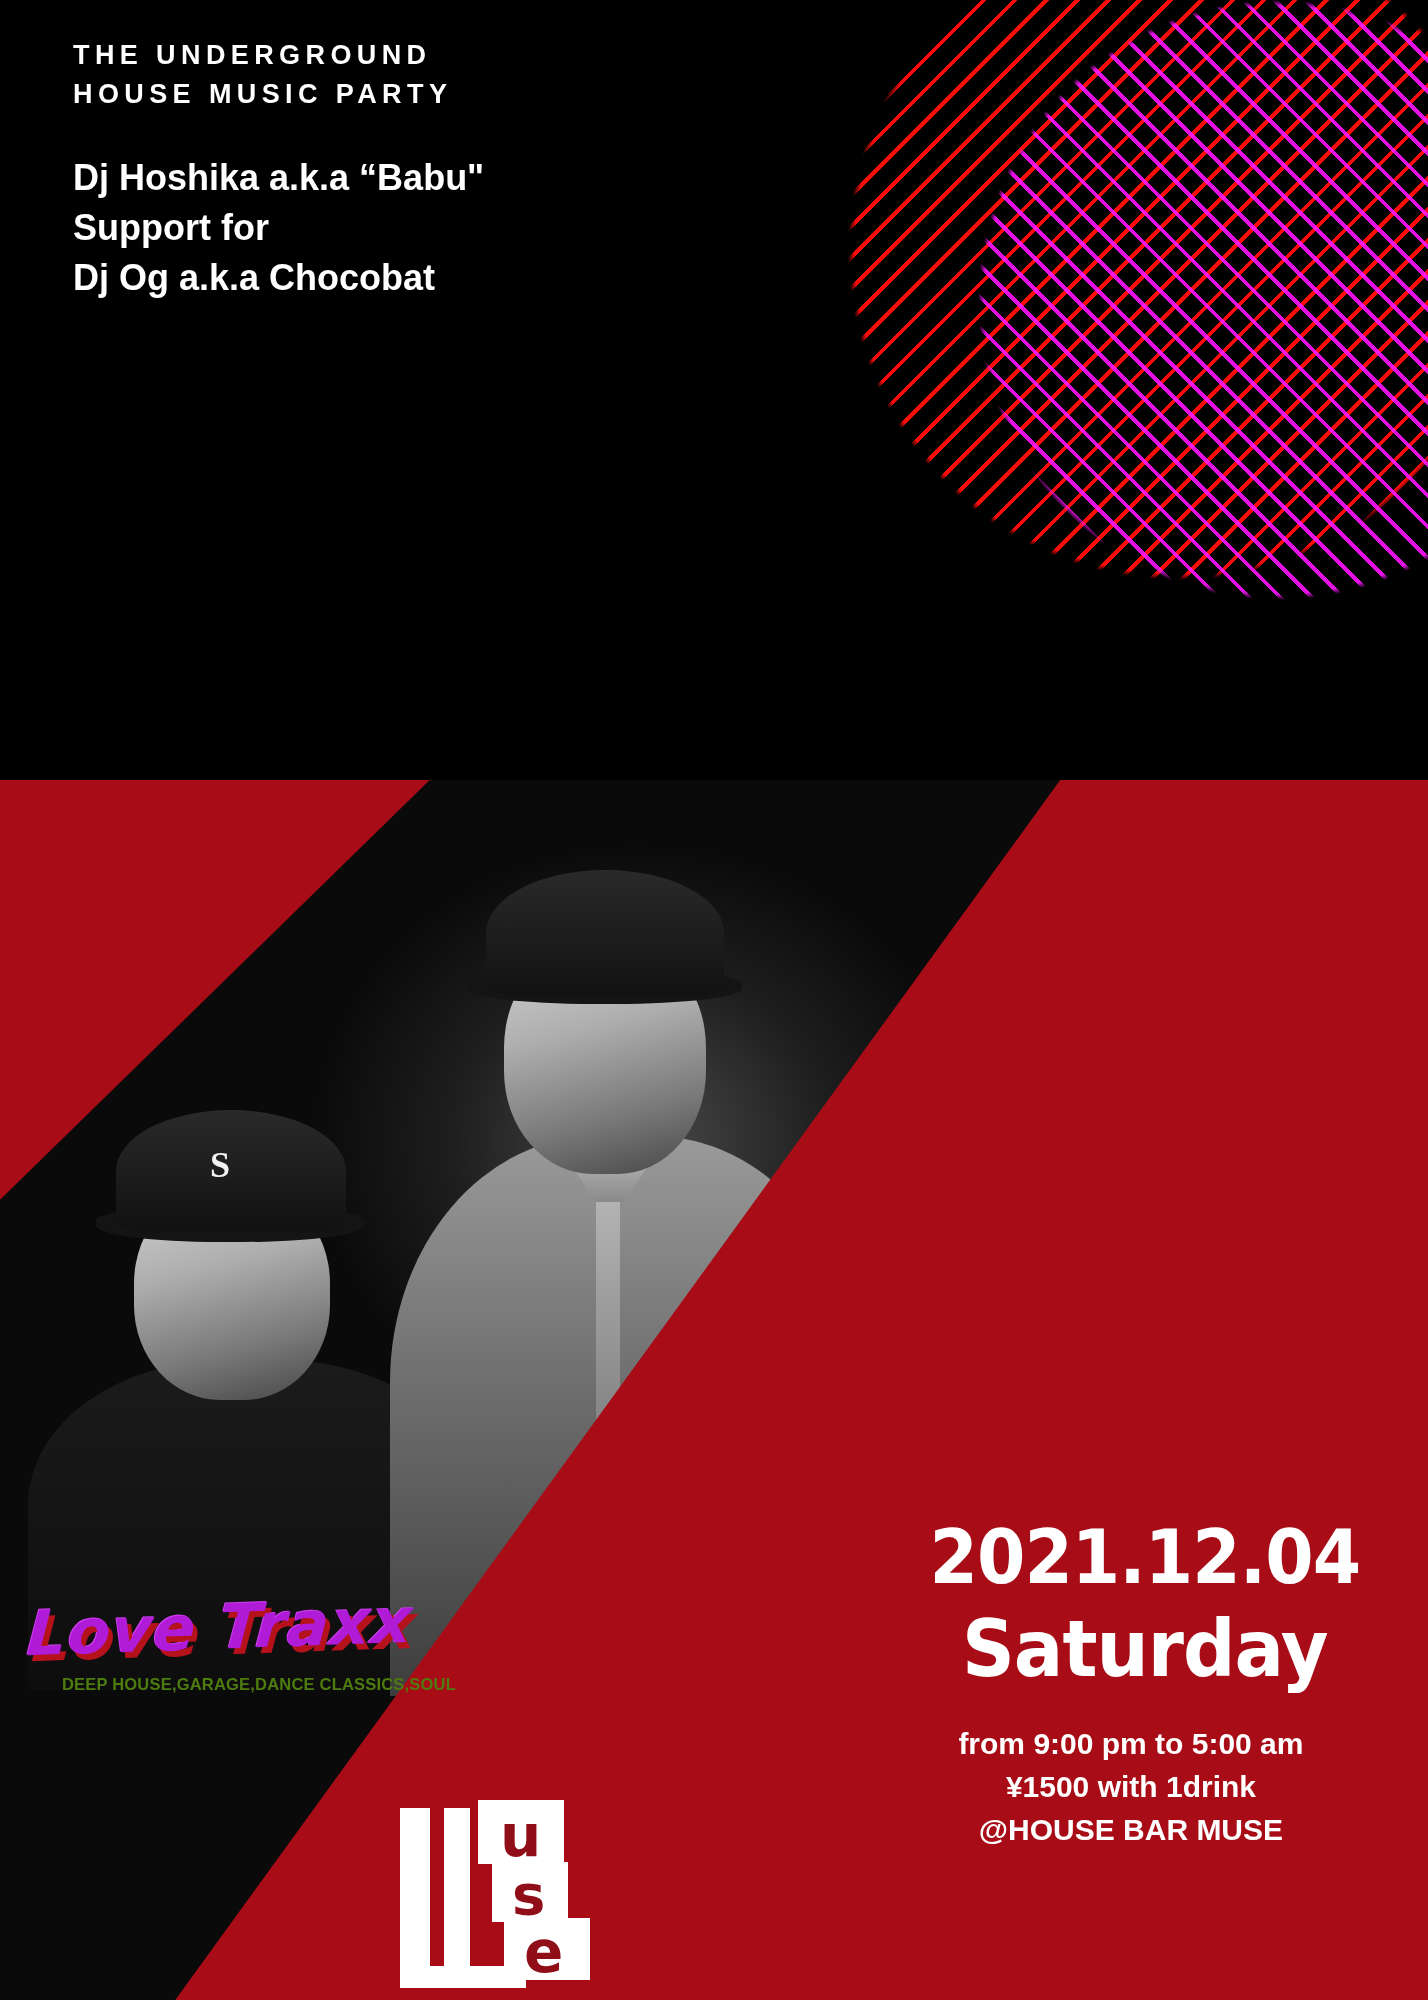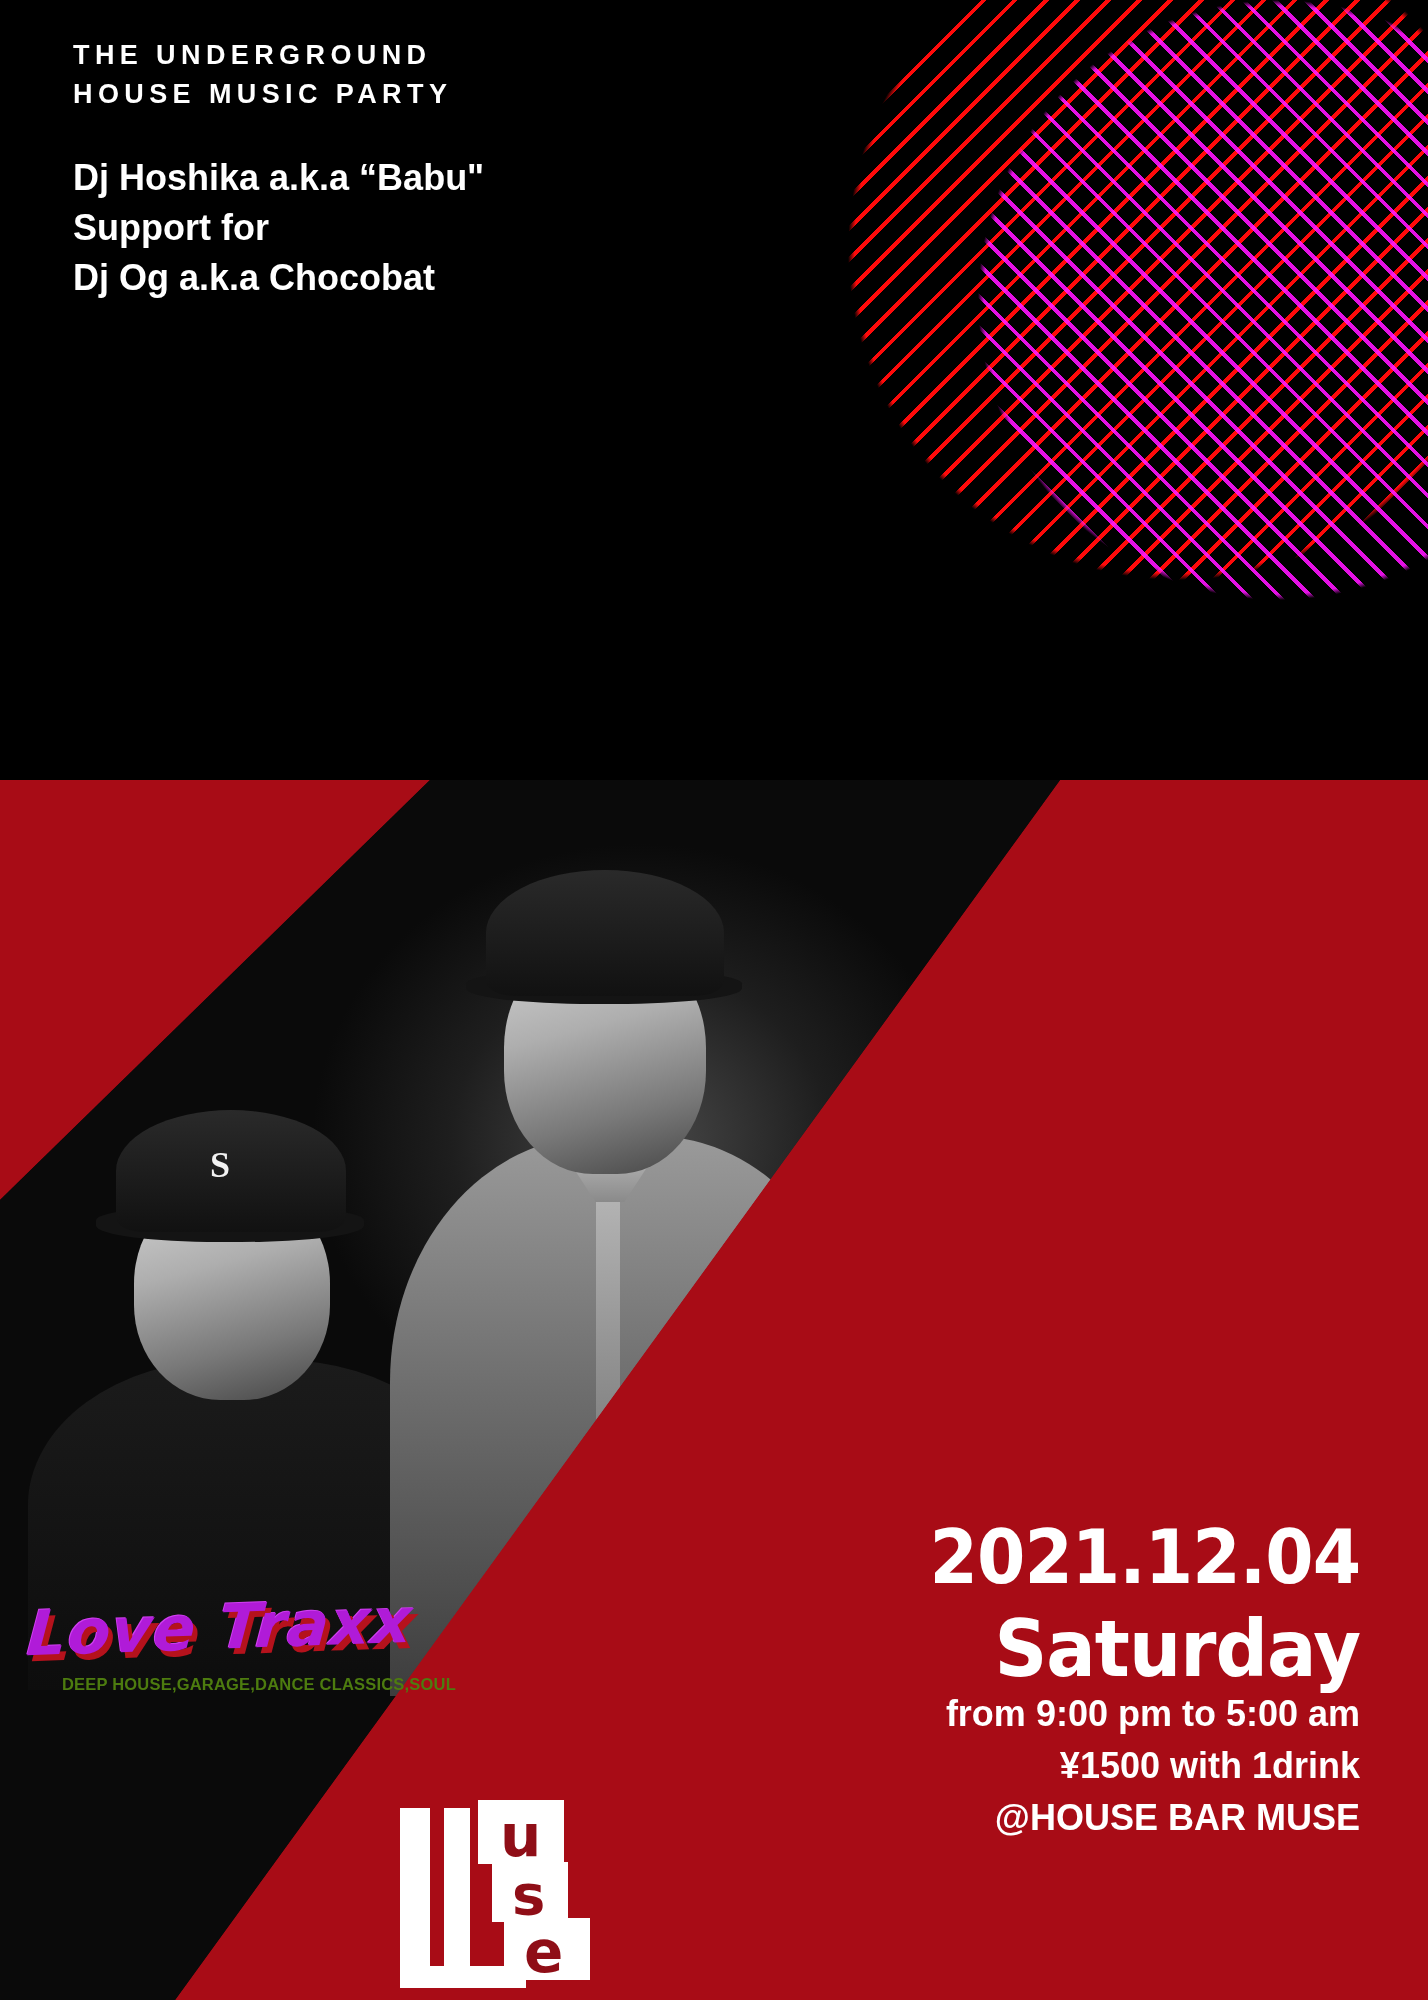--- a/index.html
+++ b/index.html
@@ -210,21 +210,21 @@
     color:#8f0e17;
     font-weight:bold;
     font-family:"DejaVu Sans", sans-serif;
   }
 
   
   .info {
     position:absolute;
     right:68px; top:1520px;
     z-index:7;
-    text-align:right;
+    text-align:center;
     color:#fff;
   }
   .date {
     font-family:"DejaVu Sans", sans-serif;
     font-size:74px;
     font-weight:bold;
     letter-spacing:-1px;
     line-height:1.0;
     transform:scaleX(0.94);
     transform-origin:right center;
@@ -233,21 +233,22 @@
     margin-top:16px;
     font-family:"DejaVu Sans", sans-serif;
     font-size:78px;
     font-weight:bold;
     letter-spacing:-1px;
     line-height:1.0;
     transform:scaleX(0.94);
     transform-origin:right center;
   }
   .details {
-    font-size:36px;
+    margin-top:34px;
+    font-size:30px;
     font-weight:bold;
     line-height:1.44;
     white-space:pre-line;
   }
 </style>
 </head>
 <body>
 
 <div class="poster">
 

